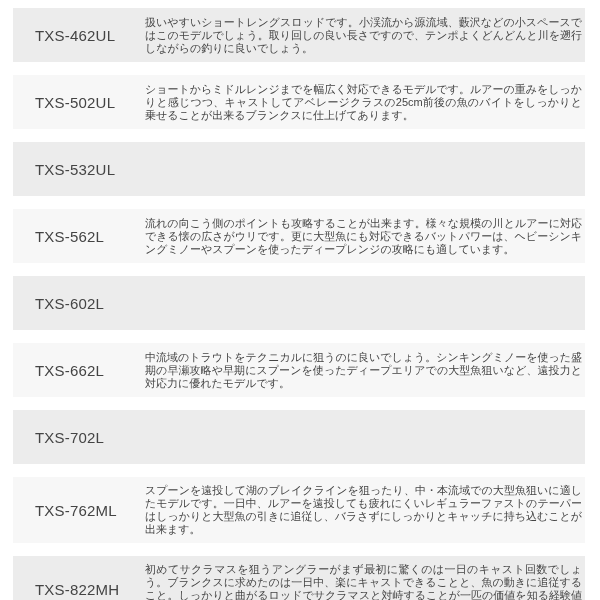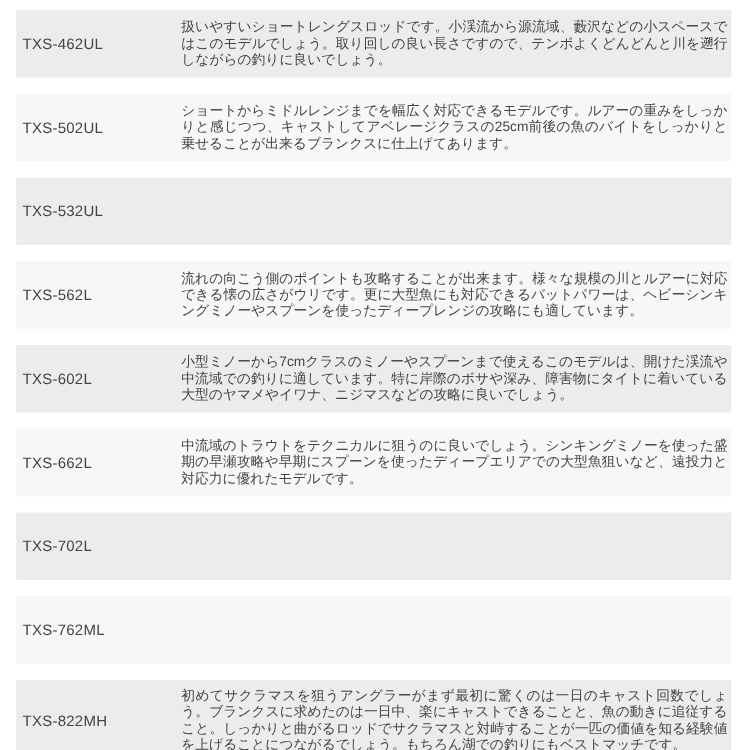--- a/index.html
+++ b/index.html
@@ -24,22 +24,22 @@
   .spec-row:nth-child(odd) {
     background: #ececec;
   }
   .spec-row:nth-child(even) {
     background: #f7f7f7;
   }
   .model-cell {
     box-sizing: border-box;
     flex: 0 0 115px;
     width: 115px;
-    padding-left: 5px;
-    font-size: 12px;
+    padding-left: 22px;
+    font-size: 15px;
     color: #444444;
     letter-spacing: 0.2px;
     align-self: center;
   }
   .desc-cell {
     flex: 1 1 auto;
     padding: 7px 3px 7px 0;
     font-size: 11px;
     line-height: 13px;
     color: #444444;
@@ -66,34 +66,34 @@
     <div class="model-cell">TXS-532UL</div>
   </div>
 
   <div class="spec-row">
     <div class="model-cell">TXS-562L</div>
     <div class="desc-cell">流れの向こう側のポイントも攻略することが出来ます。様々な規模の川とルアーに対応できる懐の広さがウリです。更に大型魚にも対応できるバットパワーは、ヘビーシンキングミノーやスプーンを使ったディープレンジの攻略にも適しています。</div>
   </div>
 
   <div class="spec-row">
     <div class="model-cell">TXS-602L</div>
-    <div class="desc-cell">小型ミノーから7cmクラスのミノーやスプーンまで使えるこのモデルは、開けた渓流や中流域での釣りに適しています。特に岸際のボサや深み、障害物にタイトに着いている大型のヤマメやイワナ、ニジマスなどの攻略に良いでしょう。</div>
   </div>
 
   <div class="spec-row">
     <div class="model-cell">TXS-662L</div>
     <div class="desc-cell">中流域のトラウトをテクニカルに狙うのに良いでしょう。シンキングミノーを使った盛期の早瀬攻略や早期にスプーンを使ったディープエリアでの大型魚狙いなど、遠投力と対応力に優れたモデルです。</div>
   </div>
 
   <div class="spec-row">
     <div class="model-cell">TXS-702L</div>
   </div>
 
   <div class="spec-row">
     <div class="model-cell">TXS-762ML</div>
+    <div class="desc-cell">スプーンを遠投して湖のブレイクラインを狙ったり、中・本流域での大型魚狙いに適したモデルです。一日中、ルアーを遠投しても疲れにくいレギュラーファストのテーパーはしっかりと大型魚の引きに追従し、バラさずにしっかりとキャッチに持ち込むことが出来ます。</div>
   </div>
 
   <div class="spec-row">
     <div class="model-cell">TXS-822MH</div>
     <div class="desc-cell">初めてサクラマスを狙うアングラーがまず最初に驚くのは一日のキャスト回数でしょう。ブランクスに求めたのは一日中、楽にキャストできることと、魚の動きに追従すること。しっかりと曲がるロッドでサクラマスと対峙することが一匹の価値を知る経験値を上げることにつながるでしょう。もちろん湖での釣りにもベストマッチです。</div>
   </div>
 
 </div>
 
 </body></html>

